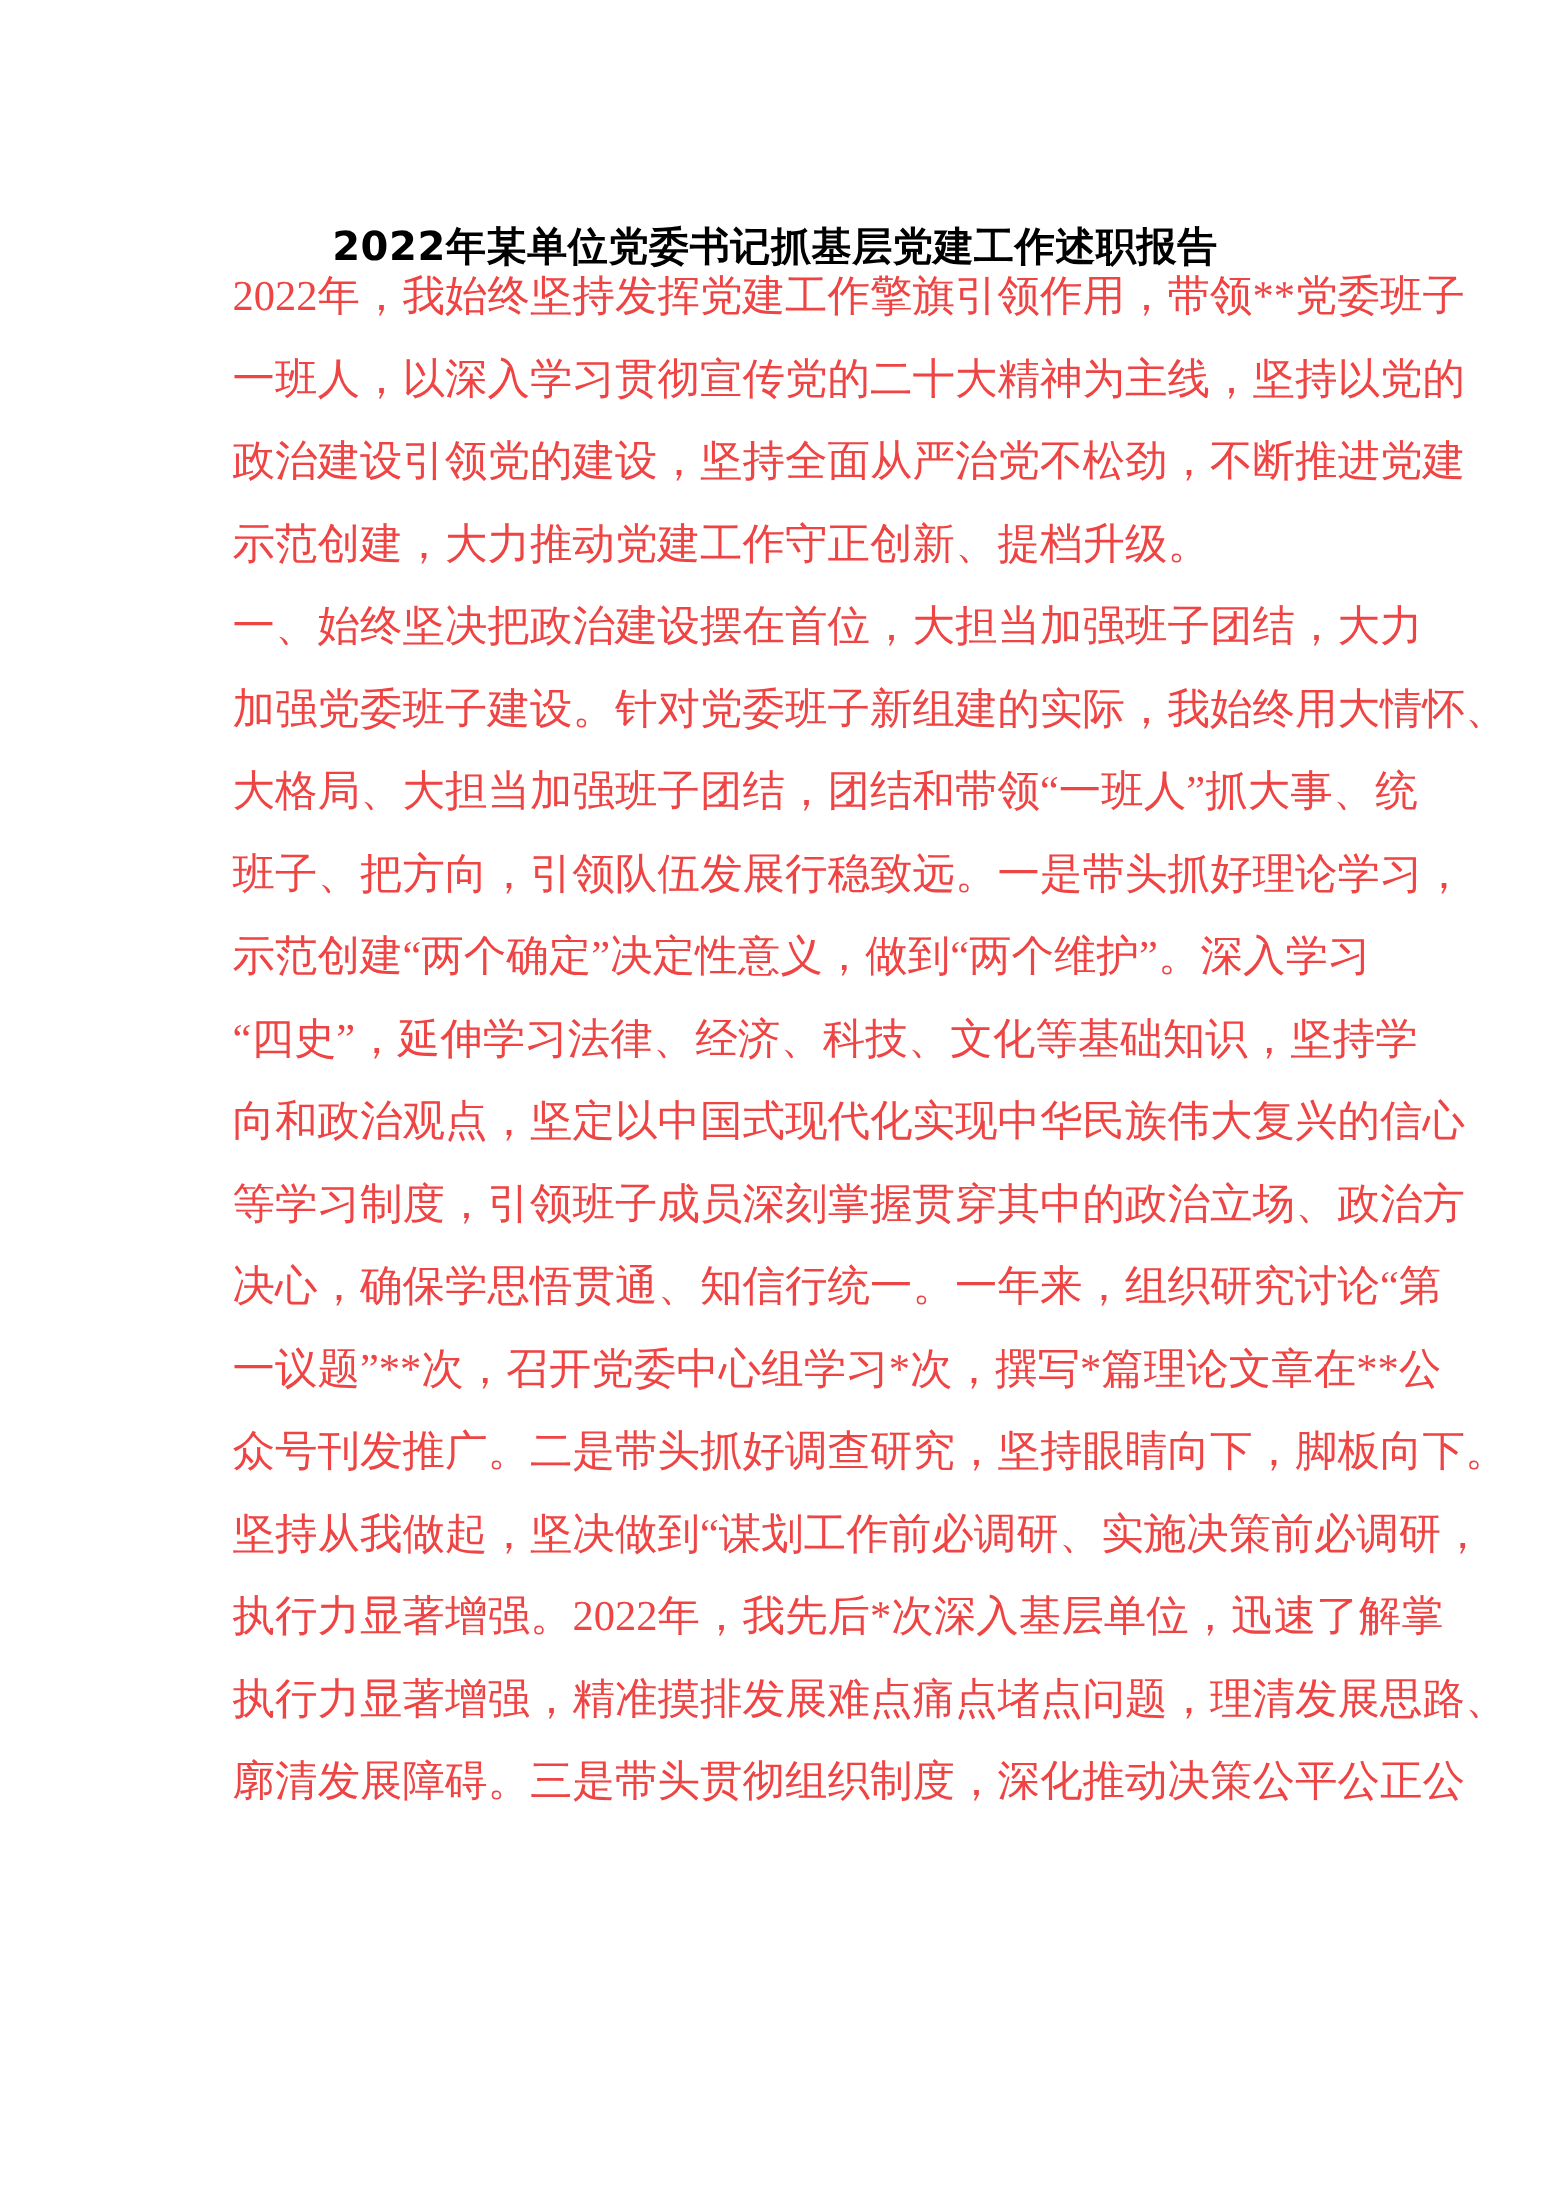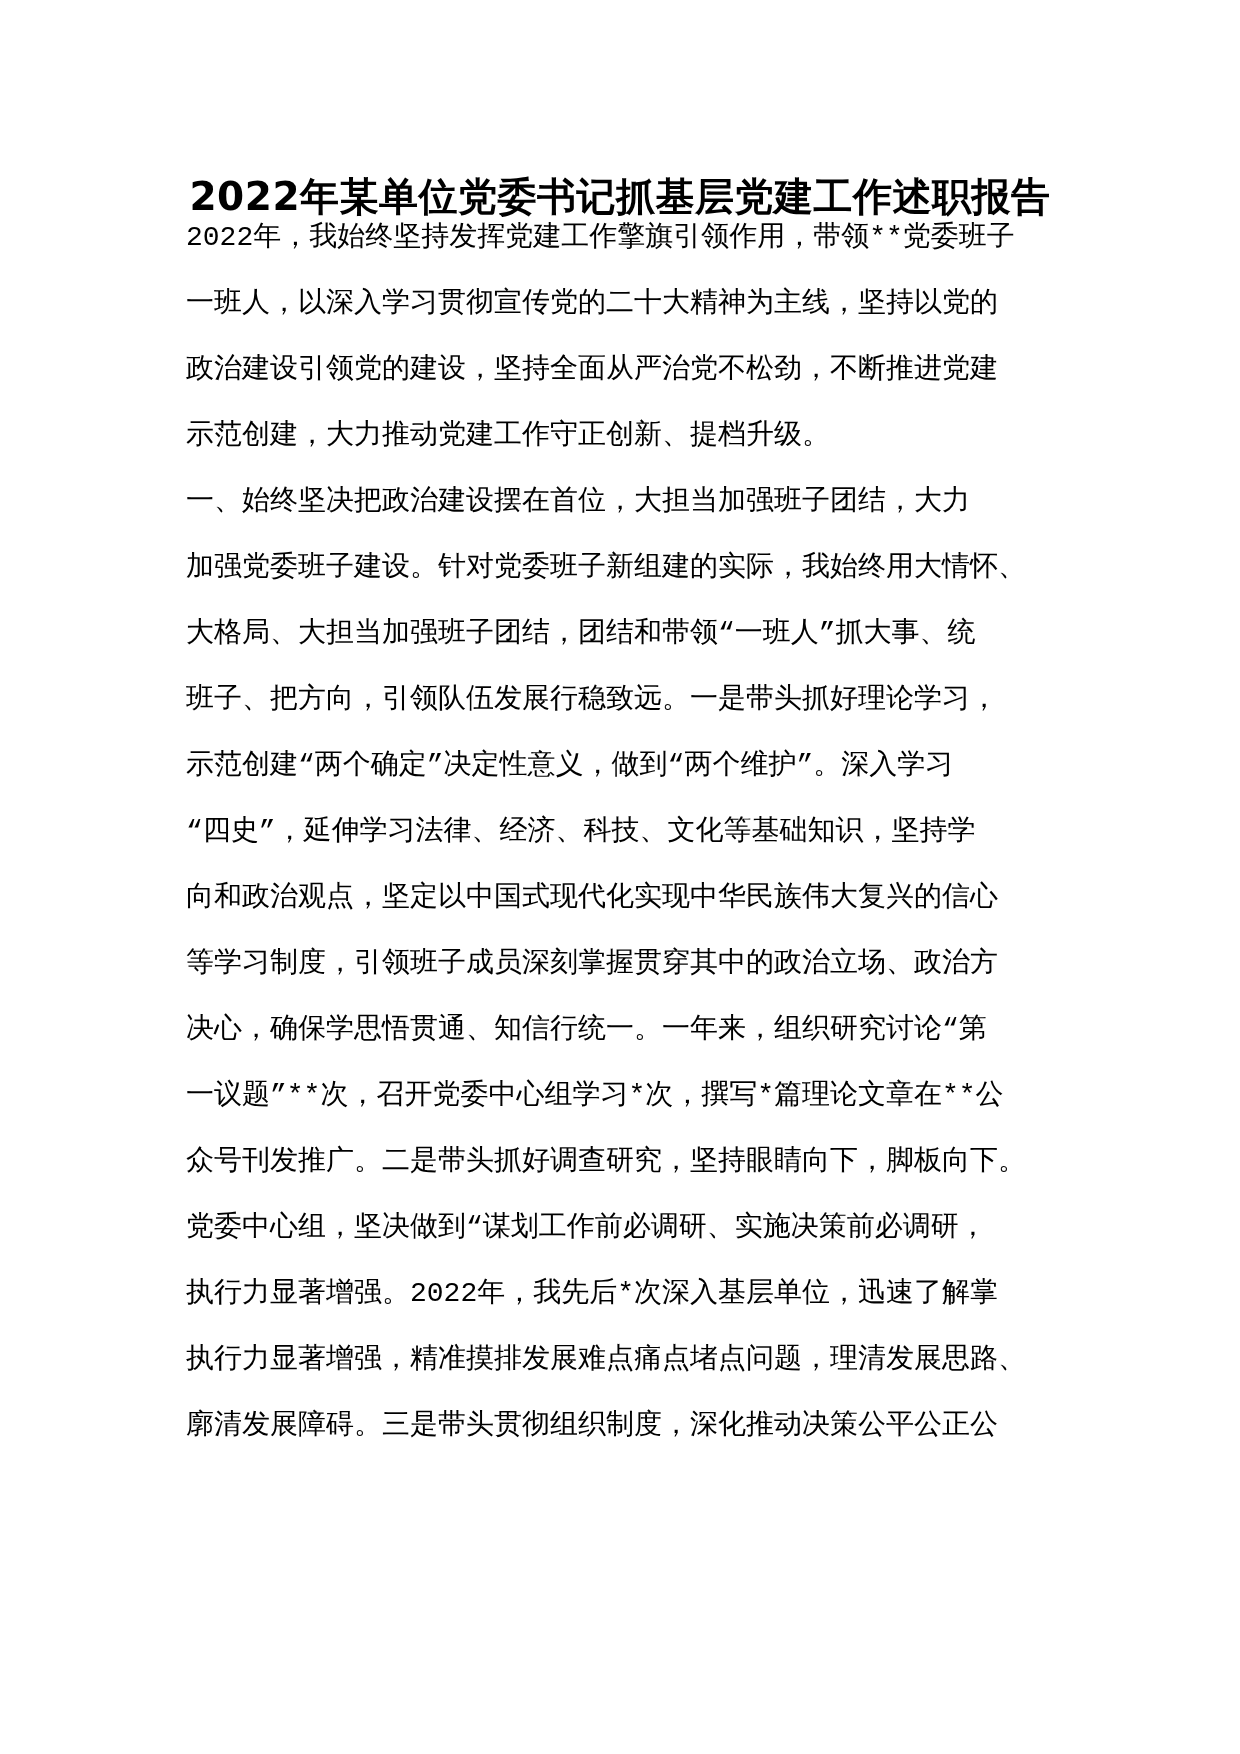--- a/index.html
+++ b/index.html
@@ -1,26 +1,26 @@
 <!DOCTYPE html>
 <html><head>
 <meta charset="utf-8">
 <style>
   html, body { margin: 0; padding: 0; background: #ffffff; }
   body { width: 1240px; height: 1754px; position: relative; overflow: hidden; }
   .page { position: absolute; left: 0; top: 0; width: 1240px; height: 1754px; background: #ffffff; }
   .title {
     position: absolute; left: 0; top: 172px; width: 1240px; text-align: center;
     font-family: "DejaVu Sans", "Liberation Sans", sans-serif;
-    font-weight: bold; font-size: 39px; color: #000000; line-height: 50px; letter-spacing: 0.5px;
+    font-weight: bold; font-size: 32px; color: #000000; line-height: 50px; letter-spacing: 0.5px;
   }
   .body-text {
     position: absolute; left: 186px; top: 238px; width: 900px;
-    font-family: Liberation Mono, monospace;
-    font-size: 28px; color: #000000;
+    font-family: Liberation Serif, serif;
+    font-size: 34px; color: #ef4444;
   }
   .line { height: 66px; line-height: 0; white-space: nowrap; position: relative; }
   .line span { position: absolute; left: 0; top: -14px; line-height: 28px; }
 </style>
 </head>
 <body>
 
 <div class="page">
   <div class="title">2022年某单位党委书记抓基层党建工作述职报告</div>
   <div class="body-text">
@@ -63,21 +63,21 @@
     <div class="line">
         <span>决心，确保学思悟贯通、知信行统一。一年来，组织研究讨论“第</span>
       </div>
     <div class="line">
         <span>一议题”**次，召开党委中心组学习*次，撰写*篇理论文章在**公</span>
       </div>
     <div class="line">
         <span>众号刊发推广。二是带头抓好调查研究，坚持眼睛向下，脚板向下。</span>
       </div>
     <div class="line">
-        <span>党委中心组，坚决做到“谋划工作前必调研、实施决策前必调研，</span>
+        <span>坚持从我做起，坚决做到“谋划工作前必调研、实施决策前必调研，</span>
       </div>
     <div class="line">
         <span>执行力显著增强。2022年，我先后*次深入基层单位，迅速了解掌</span>
       </div>
     <div class="line">
         <span>执行力显著增强，精准摸排发展难点痛点堵点问题，理清发展思路、</span>
       </div>
     <div class="line">
         <span>廓清发展障碍。三是带头贯彻组织制度，深化推动决策公平公正公</span>
       </div>

